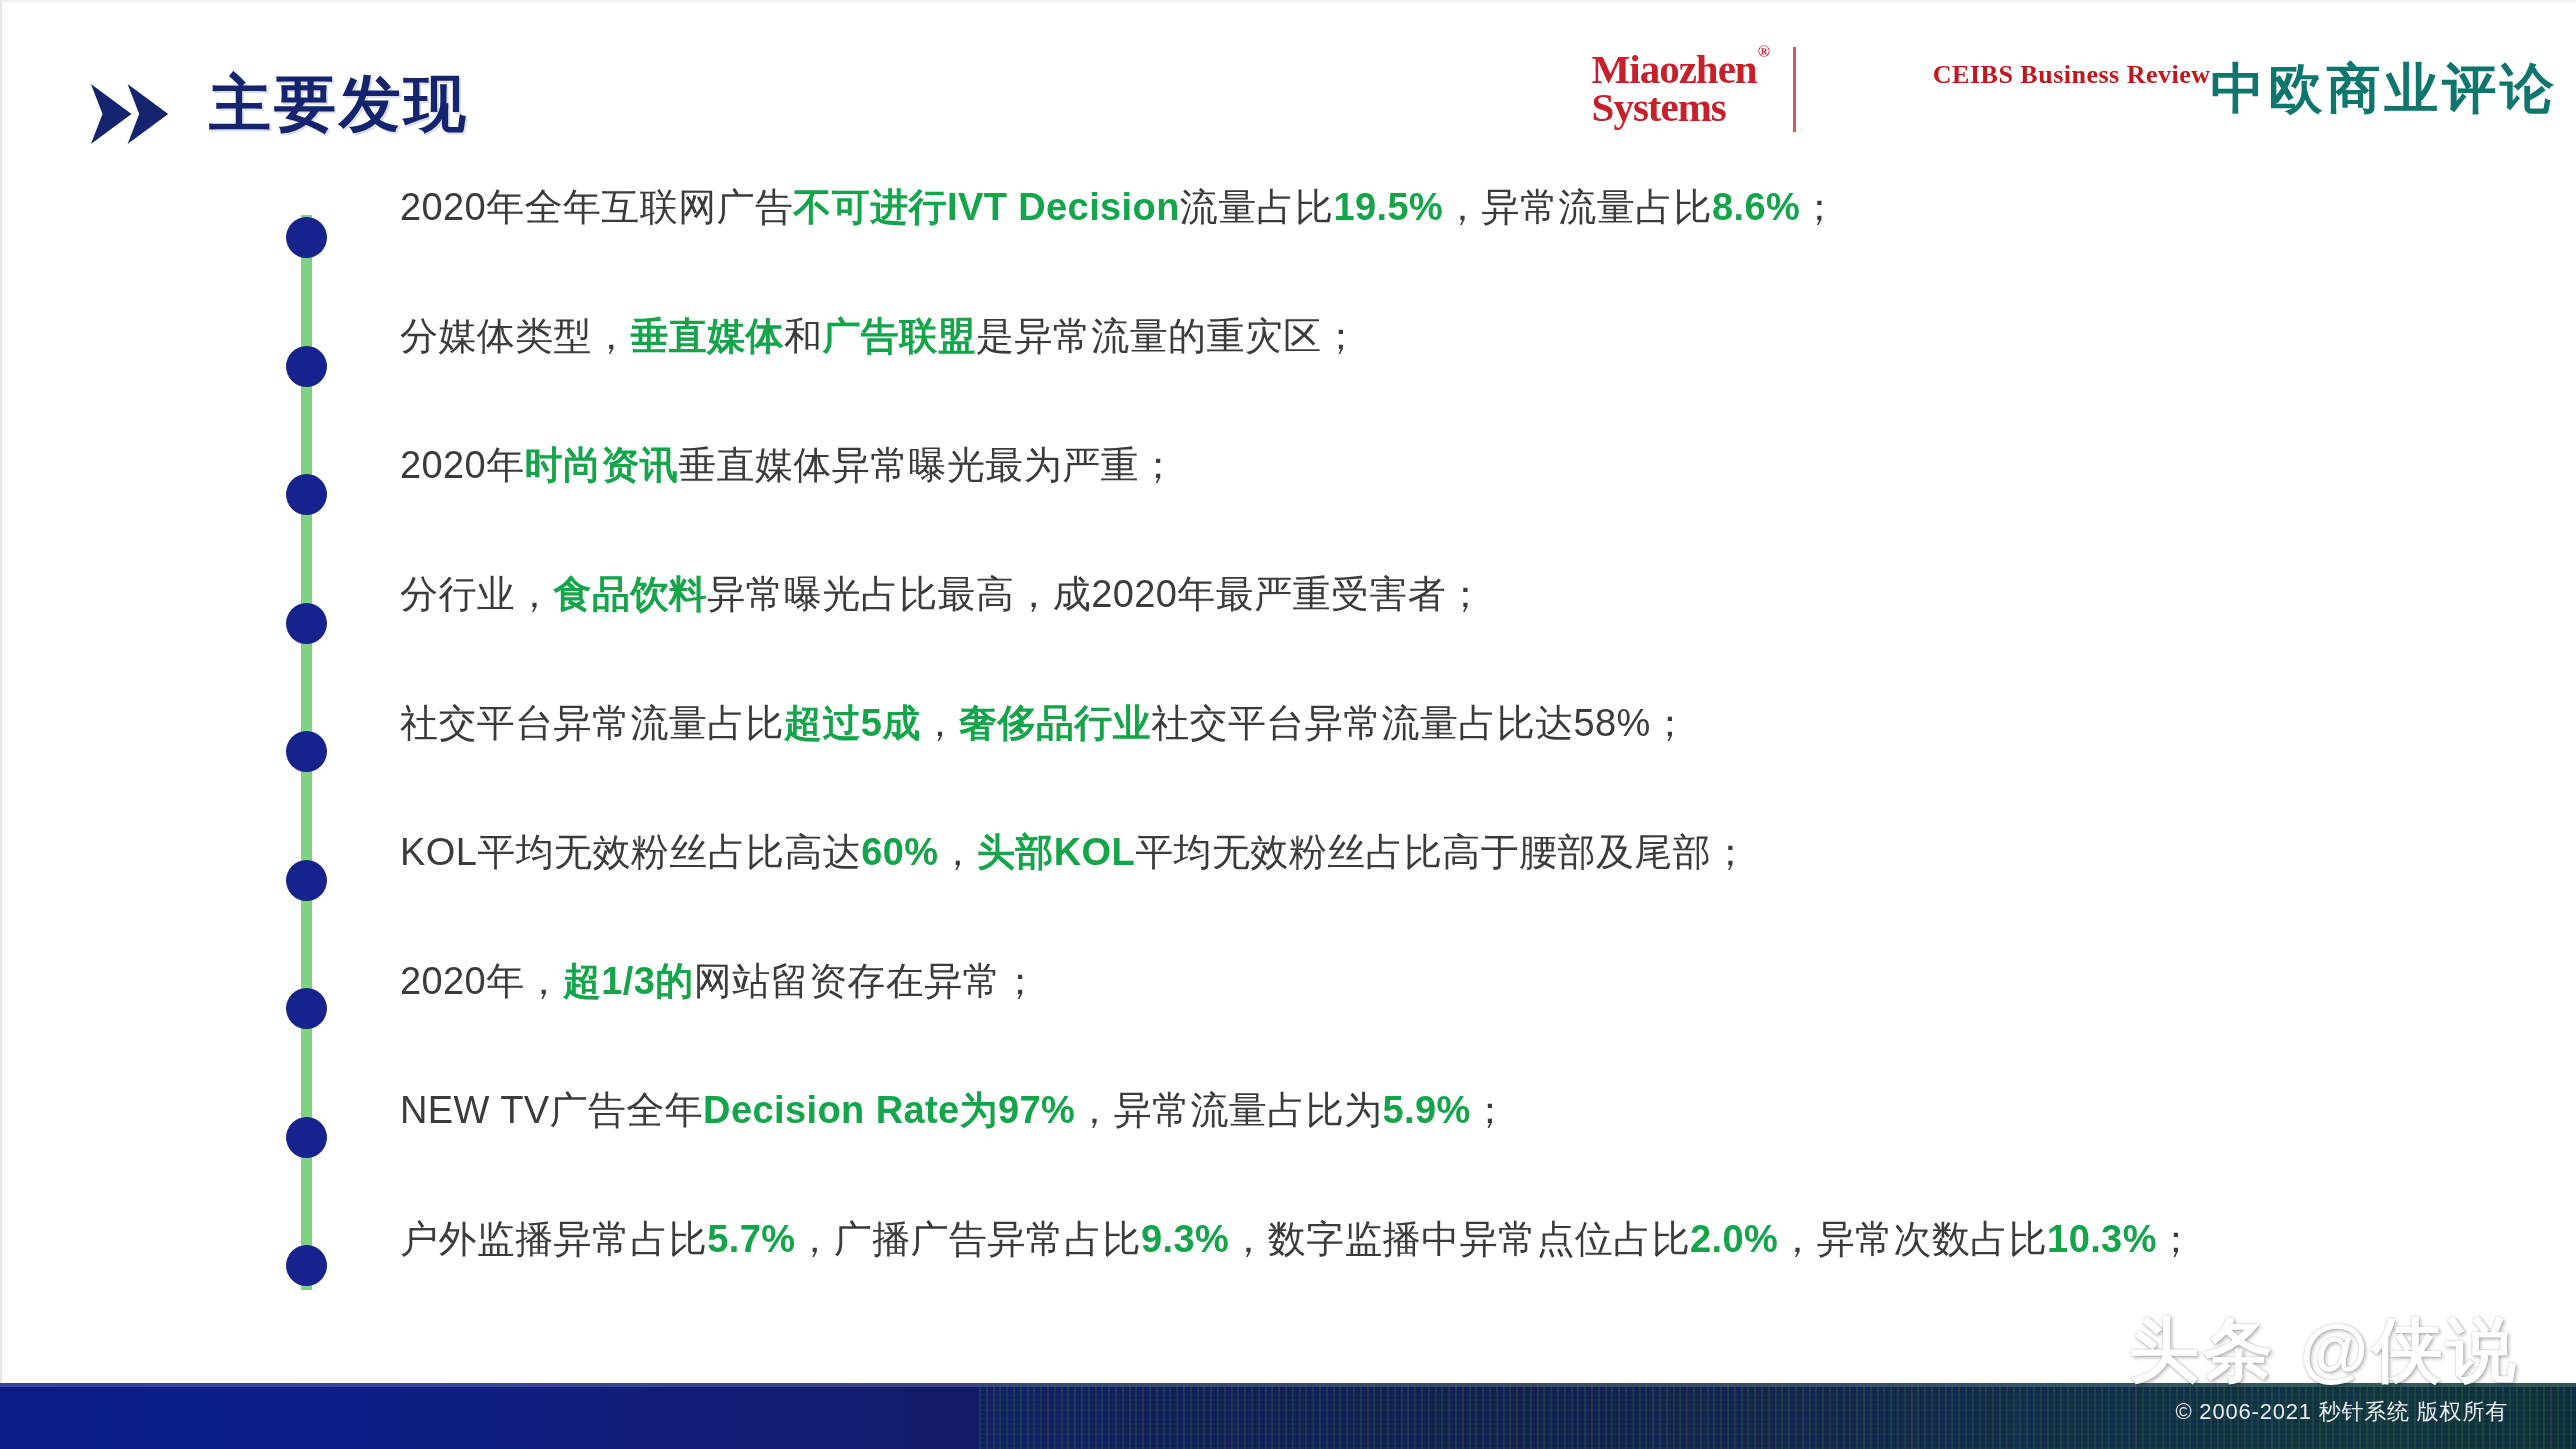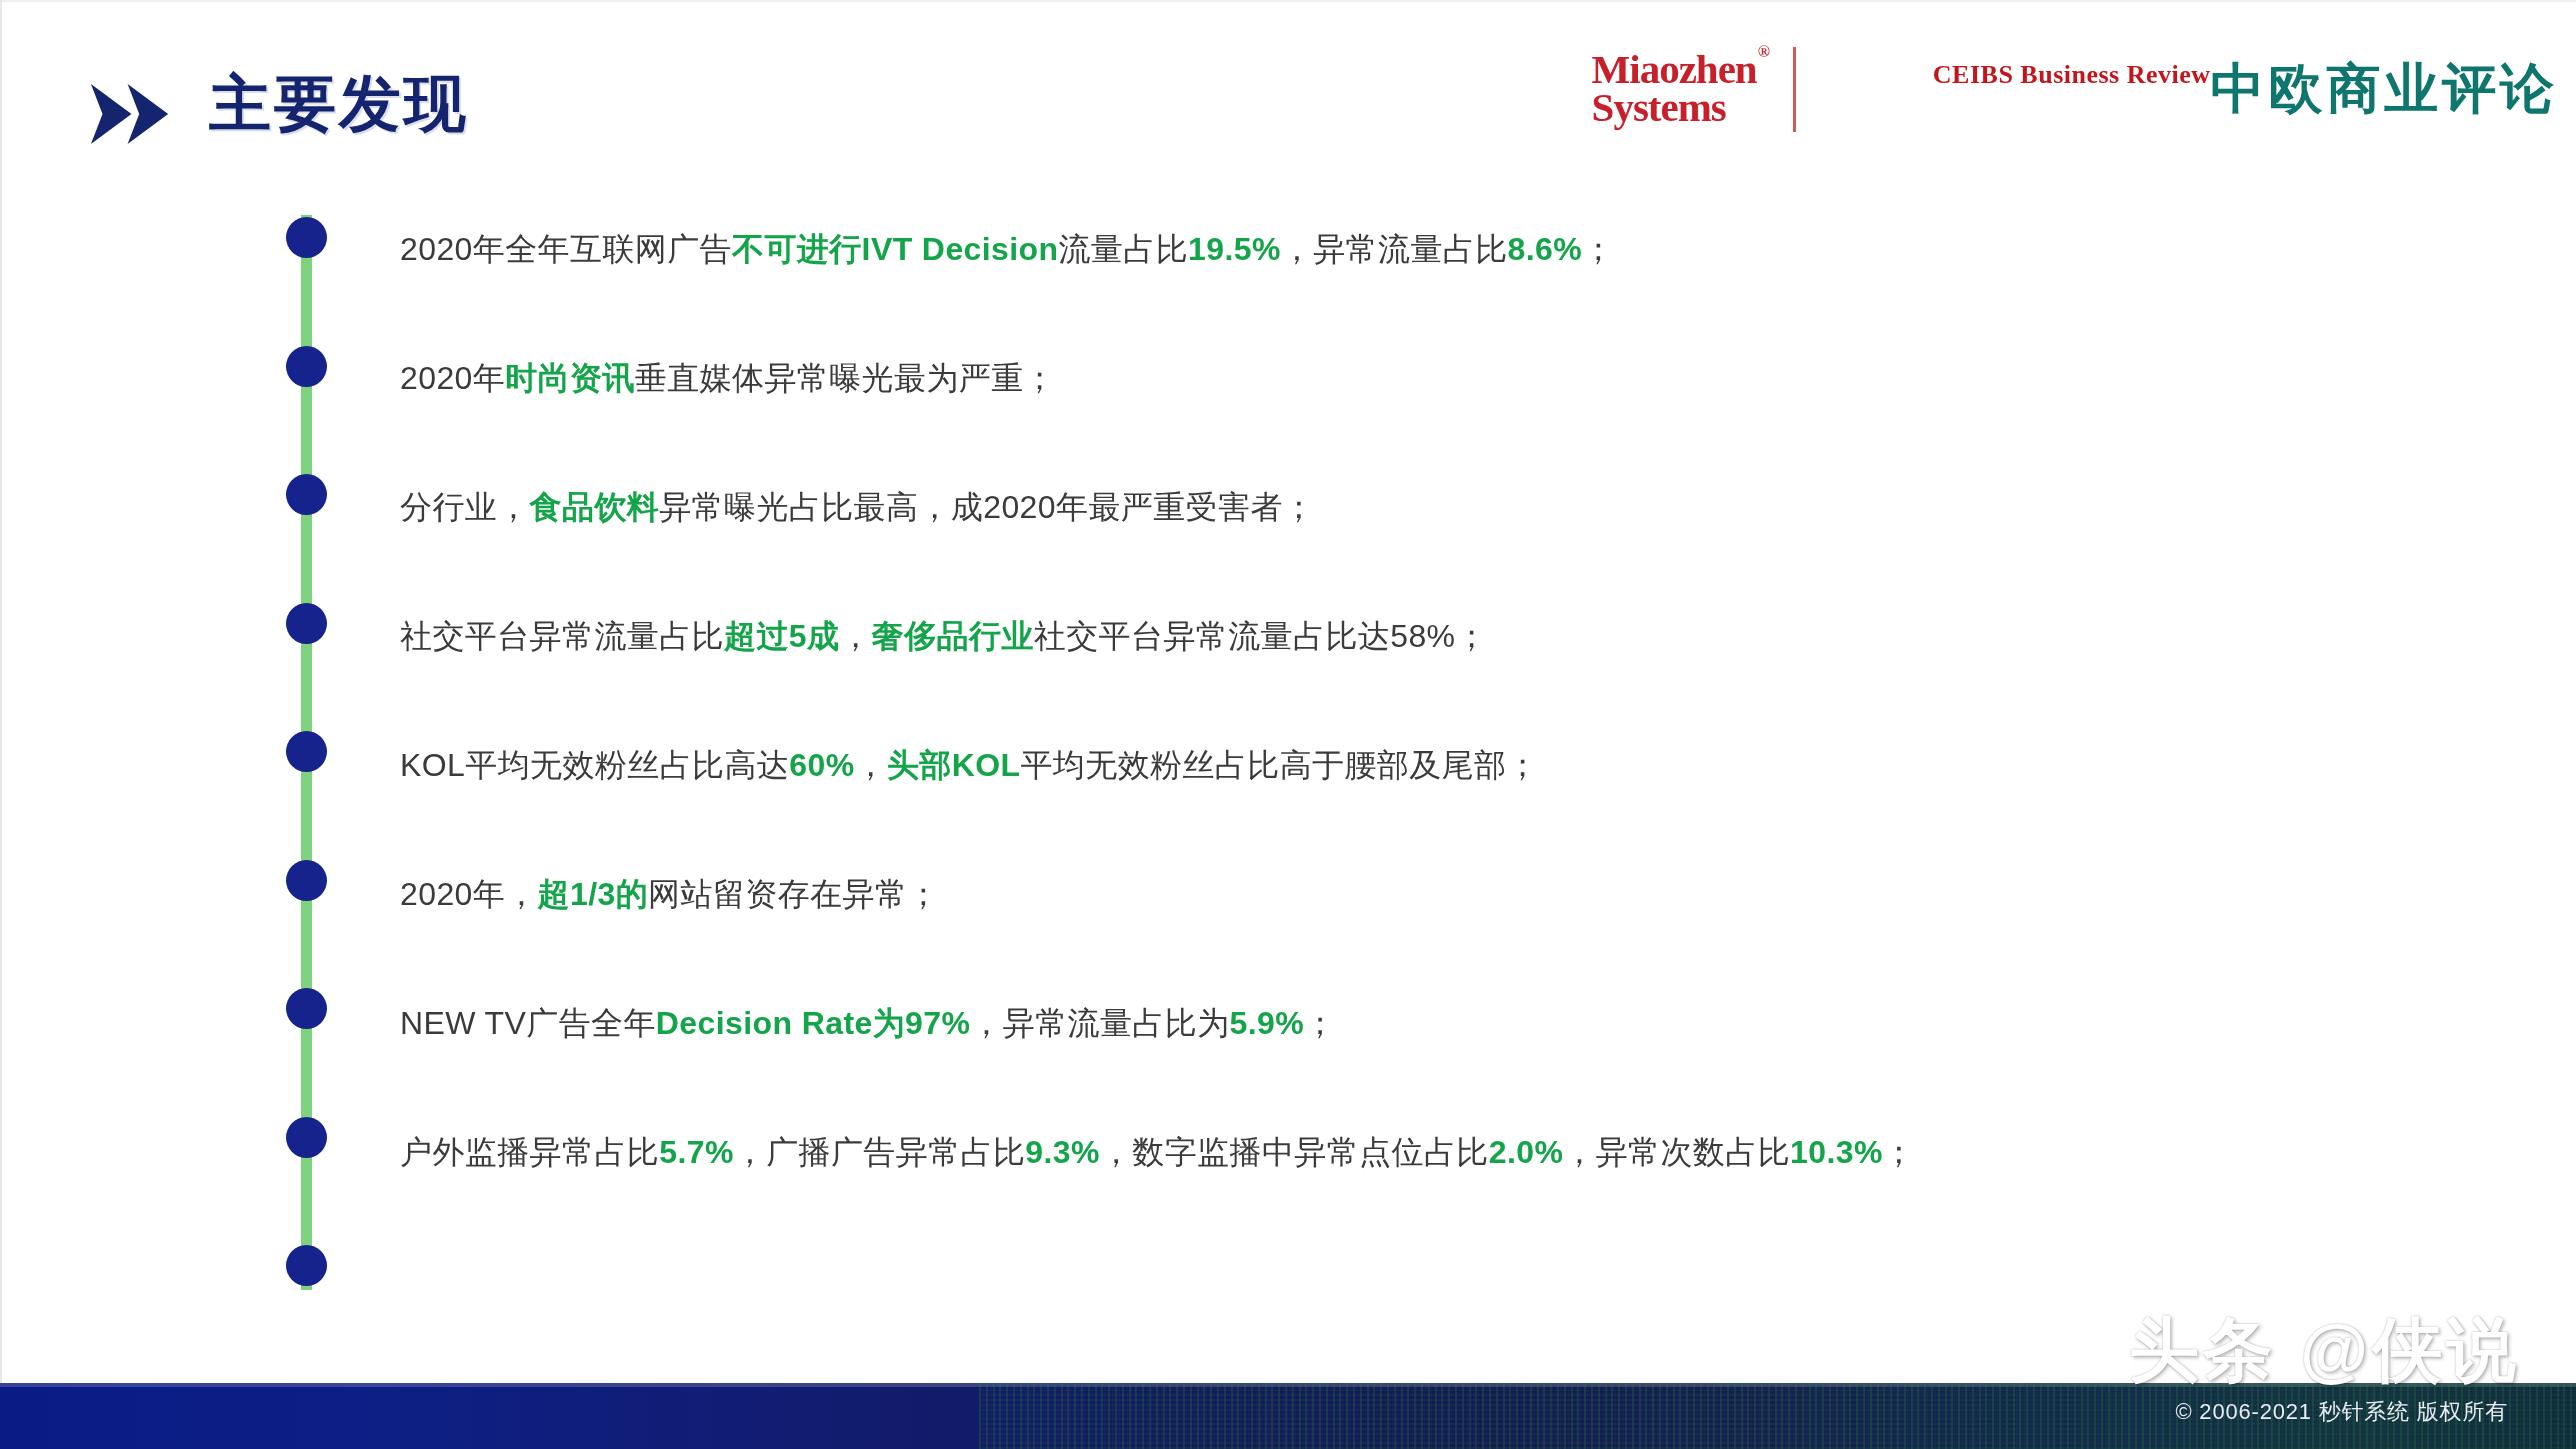--- a/index.html
+++ b/index.html
@@ -133,22 +133,22 @@
   
   .findings-list {
     position:absolute;
     left:400px;
     top:184px;
     width:2087px;
   }
   .finding-item {
     height:109px;
     display:flex;
-    align-items:center;
-    font-size:32px;
+    align-items:flex-start;
+    font-size:38px;
     color:#3b3b3b;
     line-height:1.25;
     white-space:nowrap;
     letter-spacing:0.4px;
   }
   .finding-text { display:inline; }
   .hl { color:#14a44a; font-weight:bold; }
 
   
   .bottom-bar {
@@ -248,20 +248,23 @@
       <div class="bullet-dot" style="top: 988px;"></div>
       <div class="bullet-dot" style="top: 1117px;"></div>
       <div class="bullet-dot" style="top: 1245px;"></div>
     </div>
 
   <div class="findings-list" id="findings-list">
       <div class="finding-item" style="height: 129px;">
         <span class="finding-text"><span>2020年全年互联网广告</span><span class="hl">不可进行IVT Decision</span><span>流量占比</span><span class="hl">19.5%</span><span>，异常流量占比</span><span class="hl">8.6%</span><span>；</span></span>
       </div>
       <div class="finding-item" style="height: 129px;">
+        <span class="finding-text"><span>分媒体类型，</span><span class="hl">垂直媒体</span><span>和</span><span class="hl">广告联盟</span><span>是异常流量的重灾区；</span></span>
+      </div>
+      <div class="finding-item" style="height: 129px;">
         <span class="finding-text"><span>2020年</span><span class="hl">时尚资讯</span><span>垂直媒体异常曝光最为严重；</span></span>
       </div>
       <div class="finding-item" style="height: 129px;">
         <span class="finding-text"><span>分行业，</span><span class="hl">食品饮料</span><span>异常曝光占比最高，成2020年最严重受害者；</span></span>
       </div>
       <div class="finding-item" style="height: 129px;">
         <span class="finding-text"><span>社交平台异常流量占比</span><span class="hl">超过5成</span><span>，</span><span class="hl">奢侈品行业</span><span>社交平台异常流量占比达58%；</span></span>
       </div>
       <div class="finding-item" style="height: 129px;">
         <span class="finding-text"><span>KOL平均无效粉丝占比高达</span><span class="hl">60%</span><span>，</span><span class="hl">头部KOL</span><span>平均无效粉丝占比高于腰部及尾部；</span></span>

